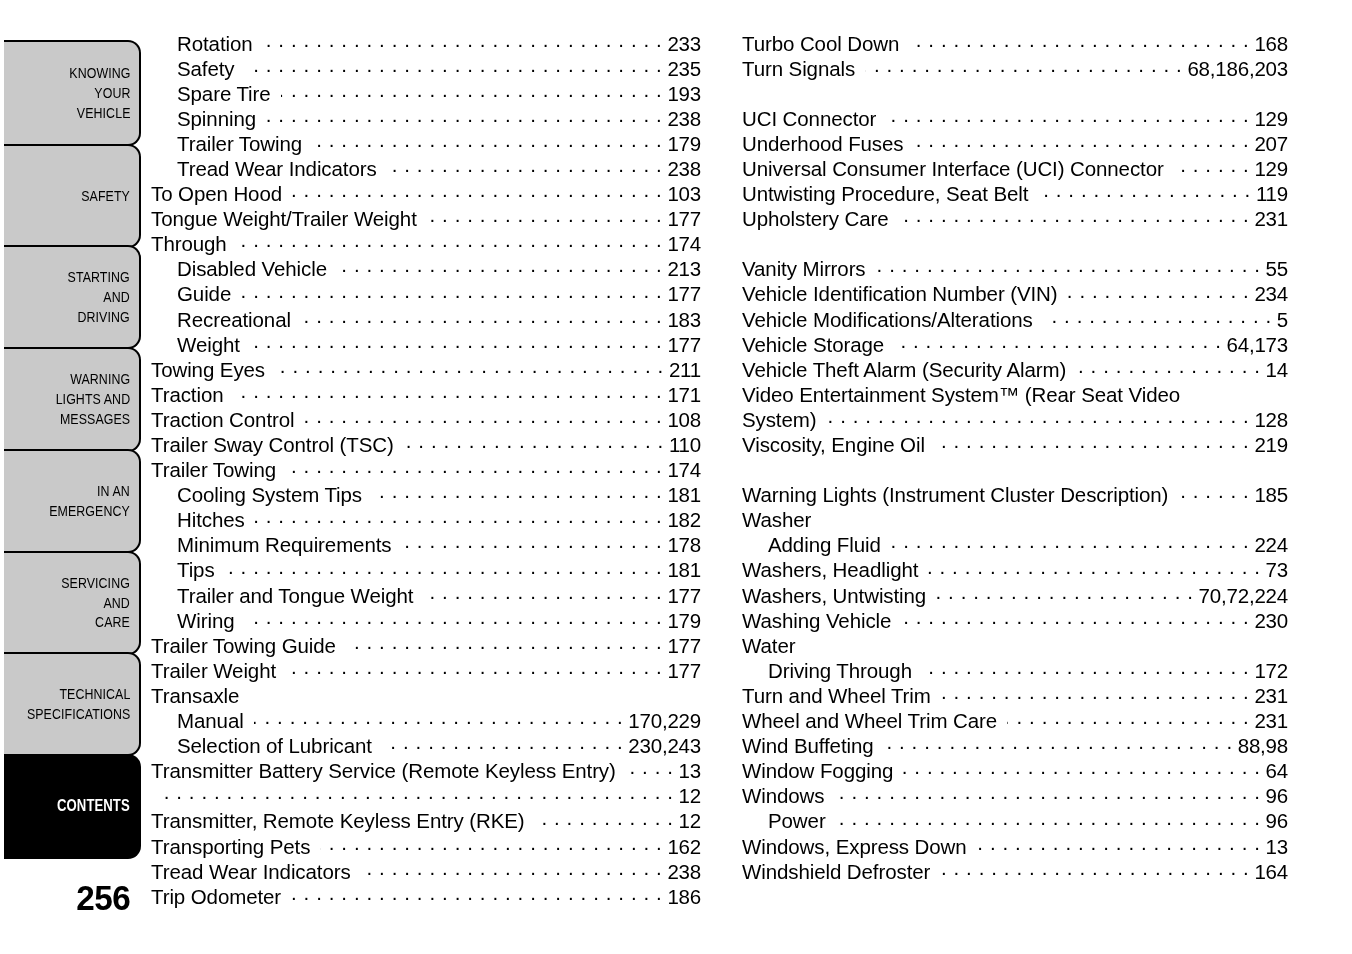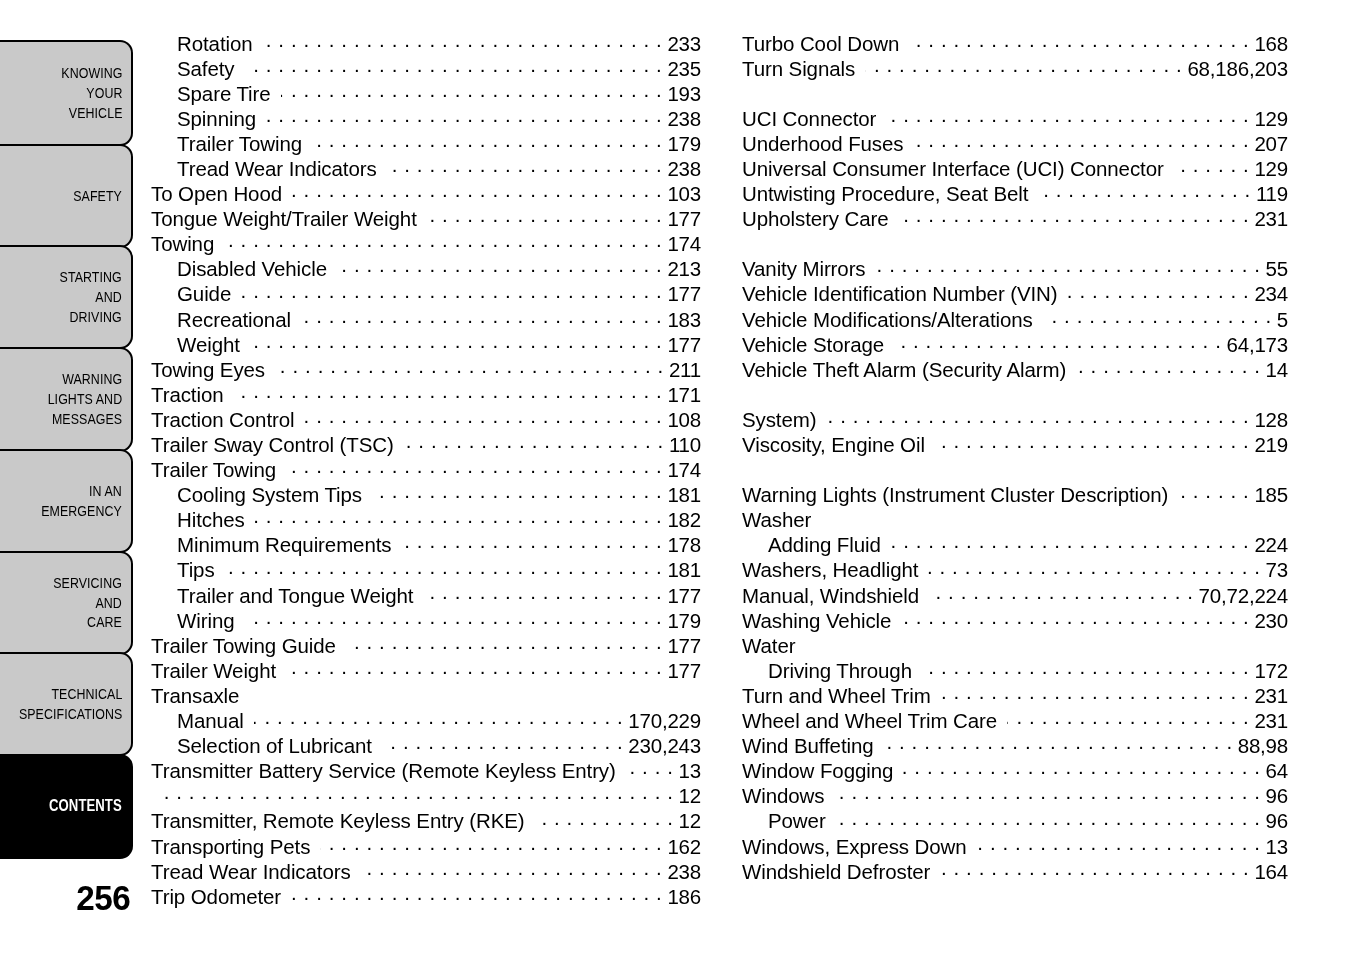--- a/index.html
+++ b/index.html
@@ -12,21 +12,21 @@
     height: 954px;
     position: relative;
     font-family: "Liberation Sans", sans-serif;
     color: #000000;
     overflow: hidden;
   }
 
   
   #tab-rail {
     position: absolute;
-    left: 0;
+    left: 8px;
     top: 40px;
     width: 137px;
   }
   .tab {
     position: relative;
     width: 137px;
     box-sizing: border-box;
     background: #c9c9c9;
     border: 2.5px solid #000000;
     border-left: none;
@@ -205,21 +205,21 @@
       <span class="entry-title">To Open Hood</span>
       <span class="entry-leader"></span>
       <span class="entry-page">103</span>
     </div>
     <div class="entry">
       <span class="entry-title">Tongue Weight/Trailer Weight</span>
       <span class="entry-leader"></span>
       <span class="entry-page">177</span>
     </div>
     <div class="entry">
-      <span class="entry-title">Towing</span>
+      <span class="entry-title">Through</span>
       <span class="entry-leader"></span>
       <span class="entry-page">174</span>
     </div>
     <div class="entry indent">
       <span class="entry-title">Disabled Vehicle</span>
       <span class="entry-leader"></span>
       <span class="entry-page">213</span>
     </div>
     <div class="entry indent">
       <span class="entry-title">Guide</span>
@@ -411,20 +411,21 @@
       <span class="entry-title">Vehicle Storage</span>
       <span class="entry-leader"></span>
       <span class="entry-page">64,173</span>
     </div>
     <div class="entry">
       <span class="entry-title">Vehicle Theft Alarm (Security Alarm)</span>
       <span class="entry-leader"></span>
       <span class="entry-page">14</span>
     </div>
     <div class="entry heading">
+      <span class="entry-title">Video Entertainment System™ (Rear Seat Video</span>
       <span class="entry-leader"></span>
       <span class="entry-page"></span>
     </div>
     <div class="entry">
       <span class="entry-title">System)</span>
       <span class="entry-leader"></span>
       <span class="entry-page">128</span>
     </div>
     <div class="entry">
       <span class="entry-title">Viscosity, Engine Oil</span>
@@ -450,21 +451,21 @@
       <span class="entry-title">Adding Fluid</span>
       <span class="entry-leader"></span>
       <span class="entry-page">224</span>
     </div>
     <div class="entry">
       <span class="entry-title">Washers, Headlight</span>
       <span class="entry-leader"></span>
       <span class="entry-page">73</span>
     </div>
     <div class="entry">
-      <span class="entry-title">Manual, Windshield</span>
+      <span class="entry-title">Washers, Untwisting</span>
       <span class="entry-leader"></span>
       <span class="entry-page">70,72,224</span>
     </div>
     <div class="entry">
       <span class="entry-title">Washing Vehicle</span>
       <span class="entry-leader"></span>
       <span class="entry-page">230</span>
     </div>
     <div class="entry heading">
       <span class="entry-title">Water</span>

